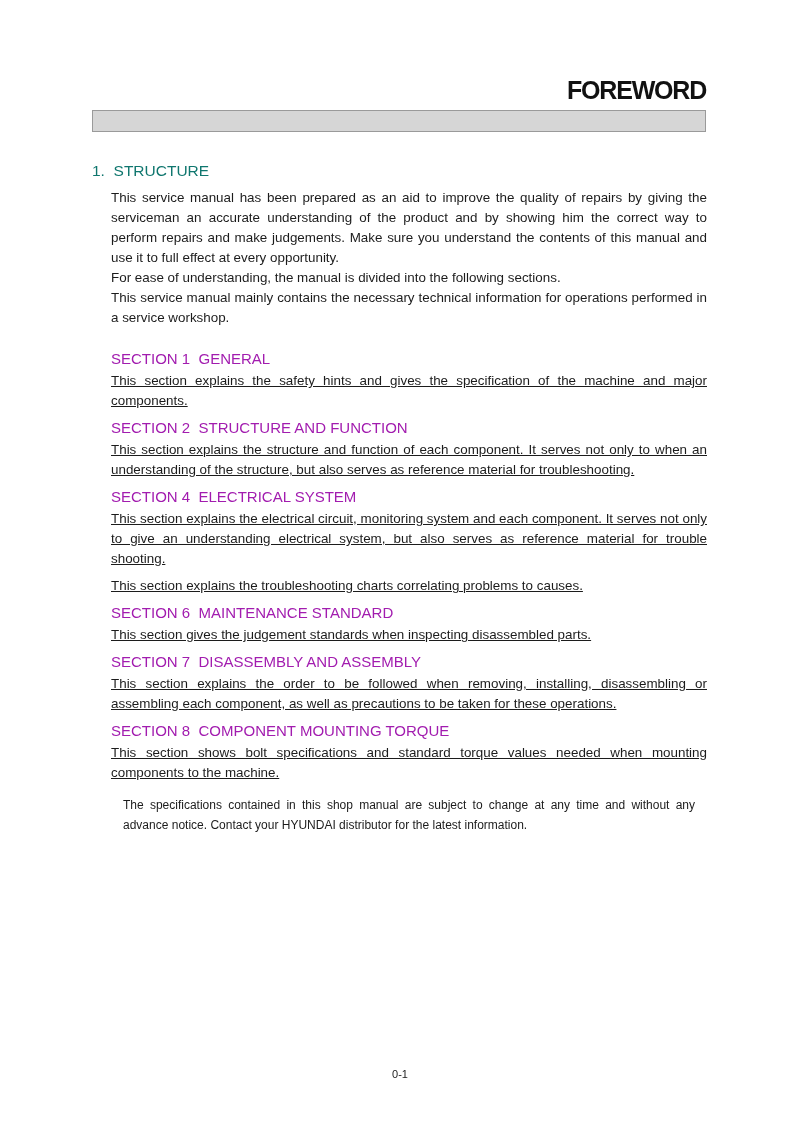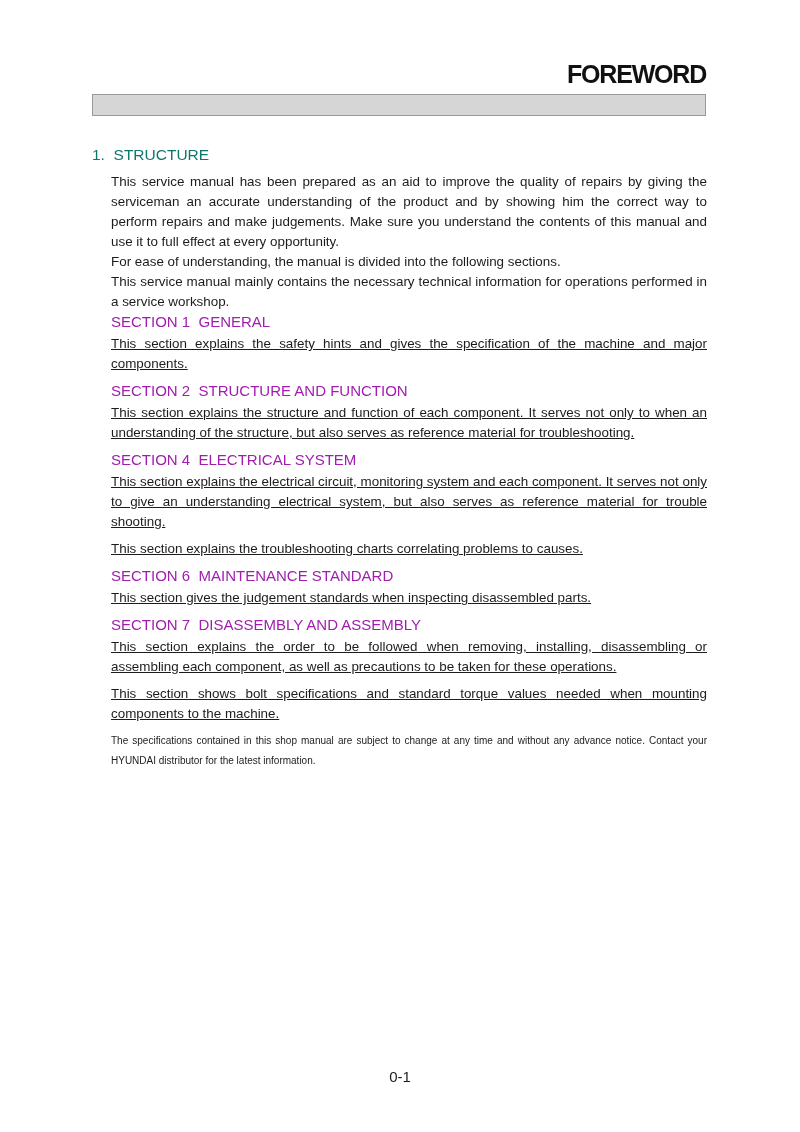--- a/index.html
+++ b/index.html
@@ -12,21 +12,21 @@
     width: 800px;
     height: 1132px;
     background: #ffffff;
     font-family: "Liberation Sans", "DejaVu Sans", sans-serif;
     color: #1c1c1c;
     overflow: hidden;
   }
   .frame {
     position: absolute;
     left: 92px;
-    top: 0;
+    top: 16px;
     width: 614px;
   }
   .doc-title {
     margin-top: 60px;
     text-align: right;
     font-size: 25px;
     font-weight: 700;
     letter-spacing: -1.2px;
     line-height: 28px;
     color: #111111;
@@ -44,20 +44,21 @@
     line-height: 17px;
     white-space: pre;
     color: #0f766e;
   }
   .body-col {
     margin-left: 19px;
     width: 596px;
   }
   .intro {
     margin-top: 9px;
+    margin-bottom: 21px;
   }
   .intro p {
     margin: 0;
     font-size: 13.4px;
     line-height: 20px;
     text-align: justify;
   }
   .section {
     margin-bottom: 7px;
   }
@@ -70,32 +71,32 @@
     color: #a21caf;
   }
   .section .sec-body {
     margin: 0;
     font-size: 13.4px;
     line-height: 20px;
     text-align: justify;
     text-decoration: underline;
   }
   .closing {
-    margin: 0;
-    font-size: 10px;
+    margin: 12px;
+    font-size: 12px;
     line-height: 20px;
     text-align: justify;
   }
   .page-footer {
     position: absolute;
     left: 0;
     top: 1068px;
     width: 800px;
     text-align: center;
-    font-size: 15px;
+    font-size: 11px;
     color: #1c1c1c;
   }
 </style>
 </head>
 <body>
 
 <div class="page">
   <div class="frame">
 
     <div class="doc-title">FOREWORD</div>
@@ -138,20 +139,21 @@
         <h3 class="sec-title">SECTION 6  MAINTENANCE STANDARD</h3>
         <p class="sec-body">This section gives the judgement standards when inspecting disassembled parts.</p>
       </div>
 
       <div class="section">
         <h3 class="sec-title">SECTION 7  DISASSEMBLY AND ASSEMBLY</h3>
         <p class="sec-body">This section explains the order to be followed when removing, installing, disassembling or assembling each component, as well as precautions to be taken for these operations.</p>
       </div>
 
       <div class="section">
+        <h3 class="sec-title">SECTION 8  COMPONENT MOUNTING TORQUE</h3>
         <p class="sec-body">This section shows bolt specifications and standard torque values needed when mounting components to the machine.</p>
       </div>
 
       <p class="closing">The specifications contained in this shop manual are subject to change at any time and without any advance notice.  Contact your HYUNDAI distributor for the latest information.</p>
 
     </div>
   </div>
 
   <div class="page-footer">0-1</div>
 </div>

